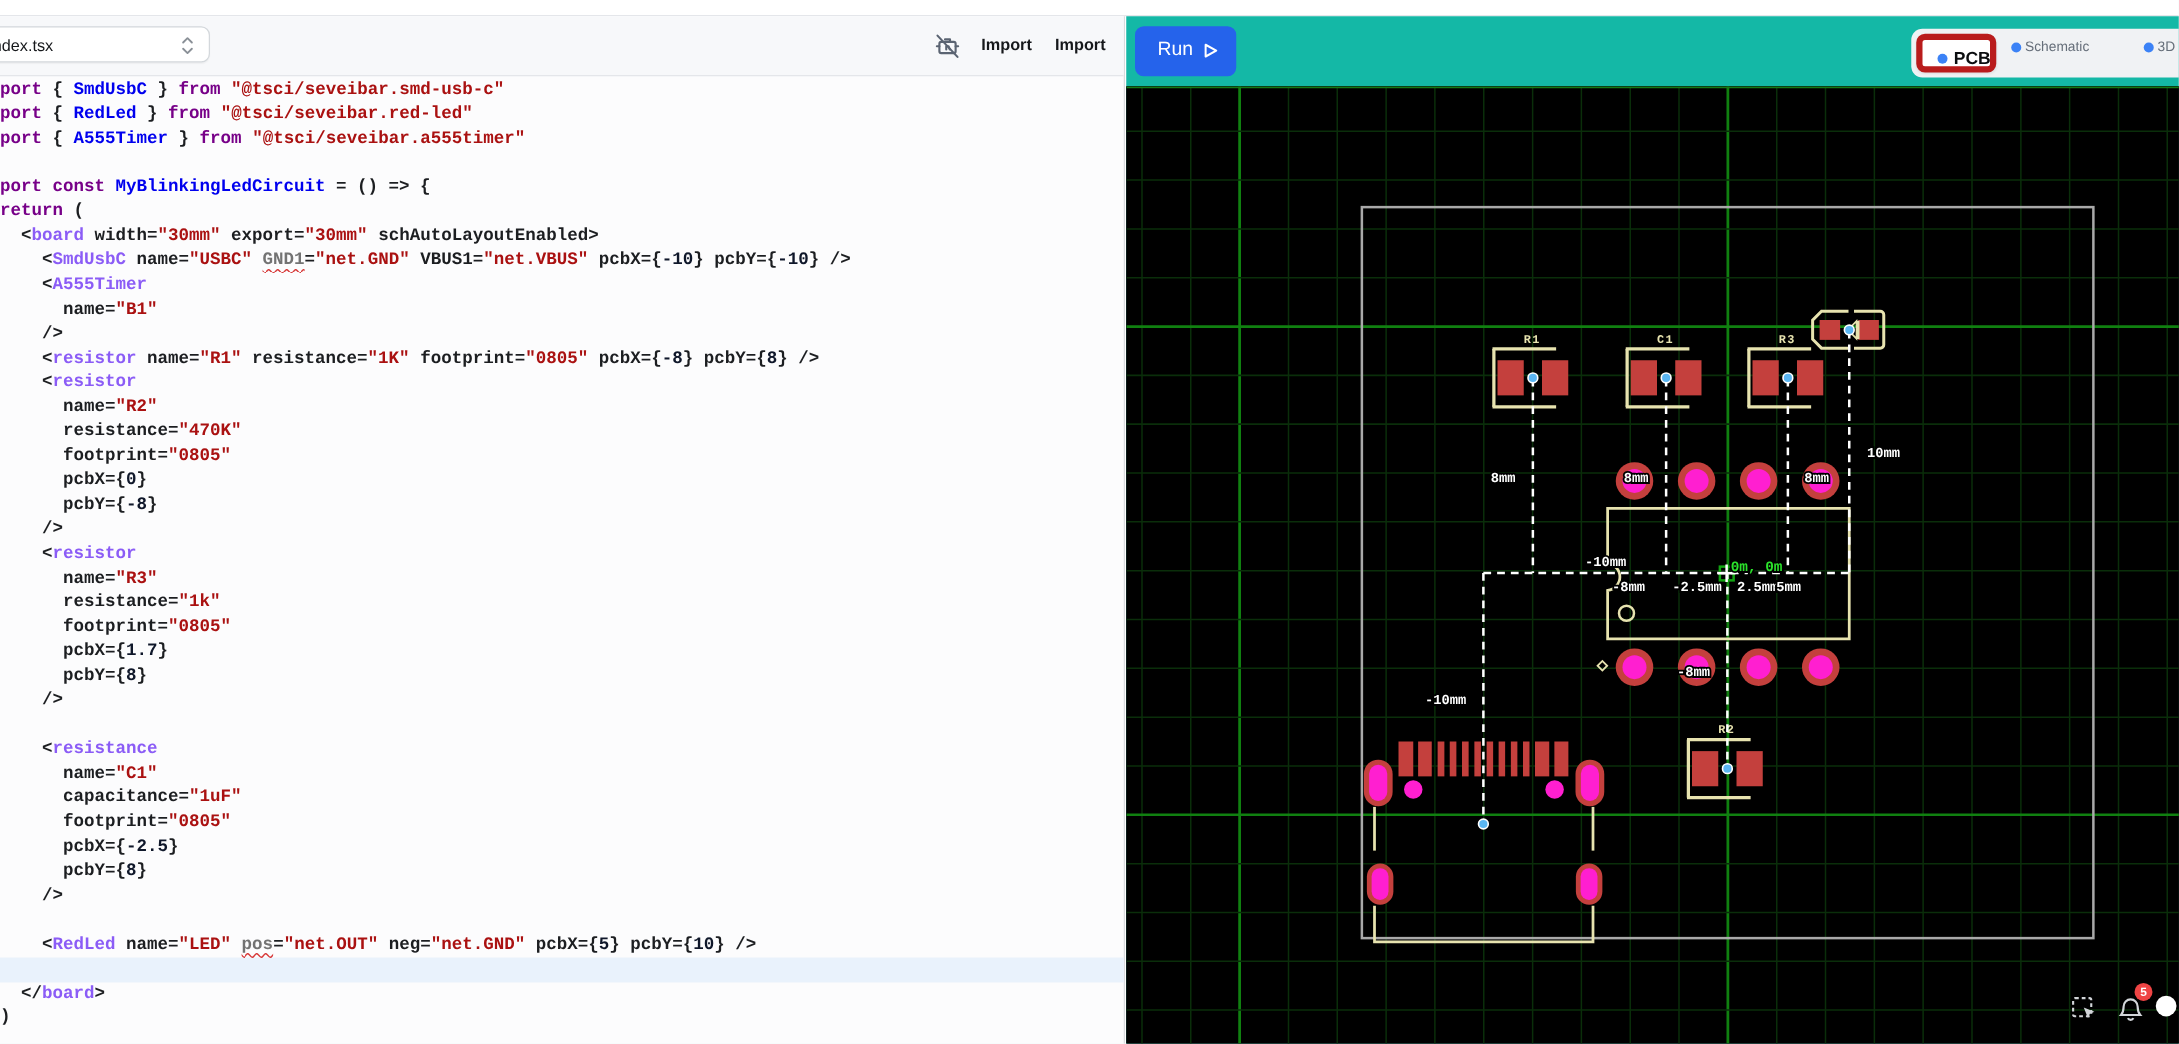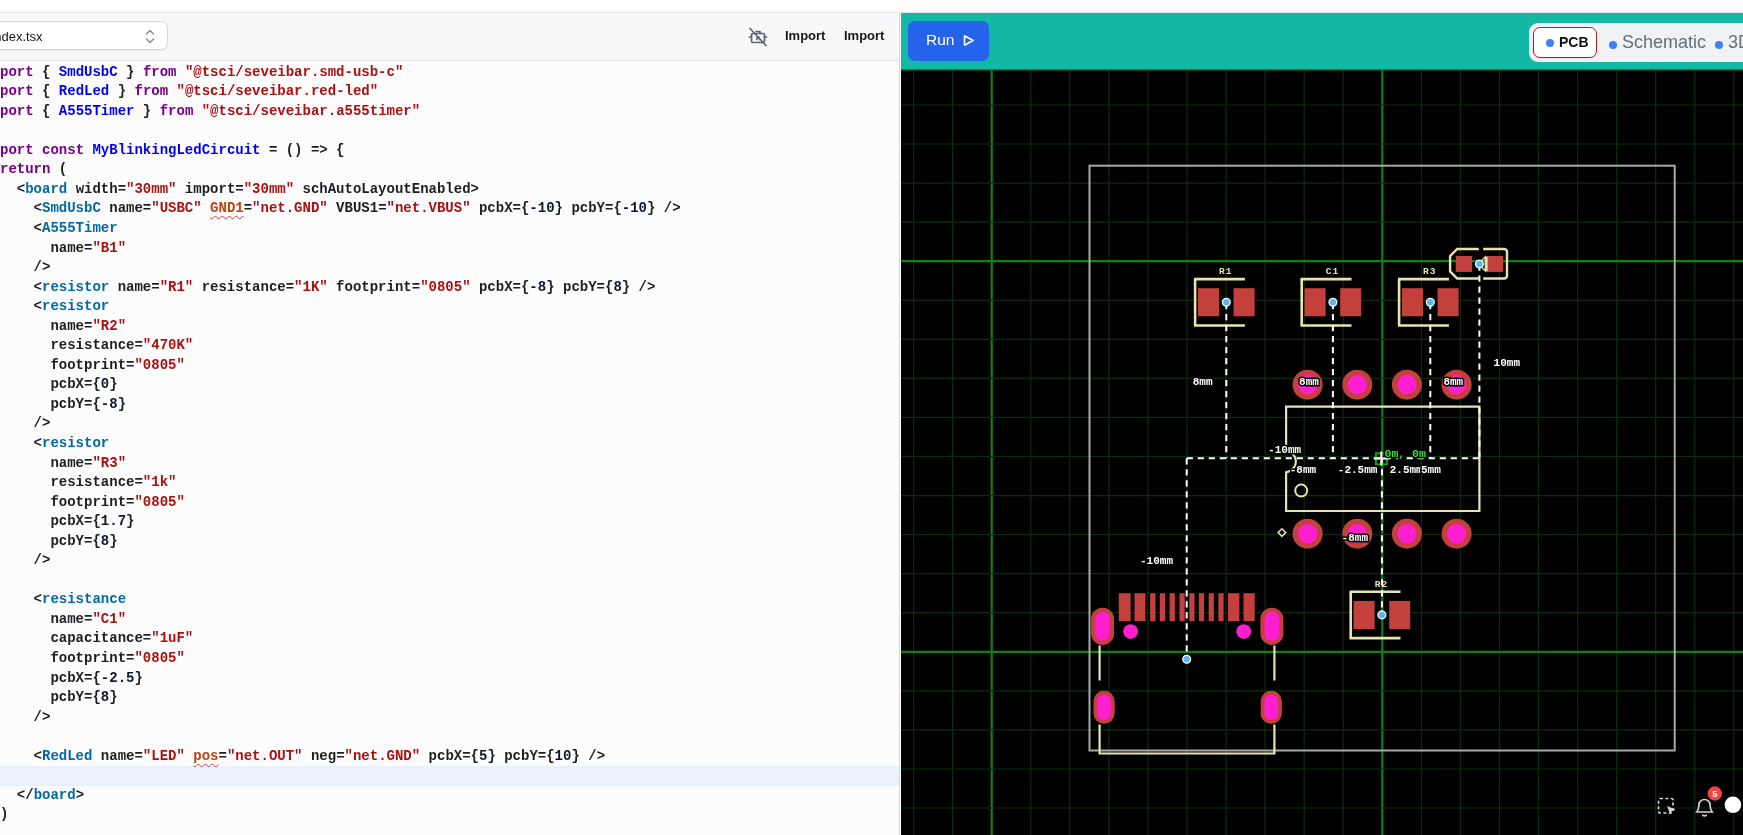--- a/index.html
+++ b/index.html
@@ -18,38 +18,38 @@
   color:#16181b; }
 #imp { left:785px; }
 #fmt { left:844px; }
 #ticon { position:absolute; left:746px; top:12px; }
 #code { position:absolute; left:-16.8px; top:49.6px; width:930px;
   font-family:"Liberation Mono",monospace; font-size:14px; line-height:19.55px; font-weight:700; }
 .cl { height:19.55px; white-space:pre; }
 .hl { background:#e9f2fc; }
 .k { color:#770088; }
 .s { color:#aa1111; }
-.t { color:#0369a1; }
+.t { color:#8b5cf6; }
 .n { color:#0f172a; }
 .p { color:#1c1e21; }
 .d { color:#0000ee; }
-.pq { color:#c2410c; text-decoration:underline wavy #d73a3a 1px; text-underline-offset:3px; }
+.pq { color:#737373; text-decoration:underline wavy #d73a3a 1px; text-underline-offset:3px; }
 #right { position:absolute; left:901px; top:13px; width:968px; height:822px; background:#14b8a6; }
 #run { position:absolute; left:7px; top:7.5px; width:81px; height:40px; background:#2563eb;
   border-radius:7px; color:#fff; font-size:15.5px; }
 #run .rt { position:absolute; left:18px; top:10px; }
 #run svg { position:absolute; left:54px; top:13.5px; }
 #tabs { position:absolute; left:628px; top:10px; width:250px; height:39px; background:#f0f2f4;
   border-radius:9px; }
 #pcbtab { position:absolute; left:4px; top:4px; width:64px; height:31px; background:#fff;
-  border:1px solid #b91c1c; border-radius:7px; box-shadow:0 1px 2px rgba(0,0,0,.07);padding-left:44px; }
+  border:5px solid #b91c1c; border-radius:7px; box-shadow:0 1px 2px rgba(0,0,0,.07);padding-left:44px; }
 .dot { display:inline-block; width:8px; height:8px; border-radius:50%; background:#3b82f6;
   vertical-align:-0.5px; }
 #pcbtab .lbl { position:absolute; left:13px; top:6px; font-size:14px; font-weight:700; color:#0c0e10; }
-.gtab { position:absolute; top:9px; font-size:18px; font-weight:500; color:#656e79; }
+.gtab { position:absolute; top:9px; font-size:11px; font-weight:500; color:#656e79; }
 #schtab { left:80px; }
 #d3tab { left:186px; }
 #canvas { position:absolute; left:0; top:56px; width:843px; height:766px; background:#000; overflow:hidden; }
 .silktxt { font:bold 9.5px "Liberation Mono",monospace; letter-spacing:1px; fill:#e7e3af; }
 .dim { font:bold 11px "Liberation Mono",monospace; fill:#fff; paint-order:stroke;
   stroke:#000; stroke-width:3px; }
 .dimg { font:bold 11.5px "Liberation Mono",monospace; fill:#2be22b; paint-order:stroke;
   stroke:#000; stroke-width:3px; }
 </style></head>
 <body>
@@ -74,21 +74,21 @@
     <div class="tbtn" id="imp">Import</div>
     <div class="tbtn" id="fmt">Import</div>
   </div>
   <div id="code">
         <div class="cl"><span class="k">import</span><span class="p"> { </span><span class="d">SmdUsbC</span><span class="p"> } </span><span class="k">from</span><span class="p"> </span><span class="s">"@tsci/seveibar.smd-usb-c"</span></div>
         <div class="cl"><span class="k">import</span><span class="p"> { </span><span class="d">RedLed</span><span class="p"> } </span><span class="k">from</span><span class="p"> </span><span class="s">"@tsci/seveibar.red-led"</span></div>
         <div class="cl"><span class="k">import</span><span class="p"> { </span><span class="d">A555Timer</span><span class="p"> } </span><span class="k">from</span><span class="p"> </span><span class="s">"@tsci/seveibar.a555timer"</span></div>
         <div class="cl">&nbsp;</div>
         <div class="cl"><span class="k">export</span><span class="p"> </span><span class="k">const</span><span class="p"> </span><span class="d">MyBlinkingLedCircuit</span><span class="p"> = () =&gt; {</span></div>
         <div class="cl"><span class="p">  </span><span class="k">return</span><span class="p"> (</span></div>
-        <div class="cl"><span class="p">    &lt;</span><span class="t">board</span><span class="p"> width=</span><span class="s">"30mm"</span><span class="p"> import=</span><span class="s">"30mm"</span><span class="p"> schAutoLayoutEnabled&gt;</span></div>
+        <div class="cl"><span class="p">    &lt;</span><span class="t">board</span><span class="p"> width=</span><span class="s">"30mm"</span><span class="p"> export=</span><span class="s">"30mm"</span><span class="p"> schAutoLayoutEnabled&gt;</span></div>
         <div class="cl"><span class="p">      &lt;</span><span class="t">SmdUsbC</span><span class="p"> name=</span><span class="s">"USBC"</span><span class="p"> </span><span class="pq">GND1</span><span class="p">=</span><span class="s">"net.GND"</span><span class="p"> VBUS1=</span><span class="s">"net.VBUS"</span><span class="p"> pcbX={</span><span class="n">-10</span><span class="p">} pcbY={</span><span class="n">-10</span><span class="p">} /&gt;</span></div>
         <div class="cl"><span class="p">      &lt;</span><span class="t">A555Timer</span></div>
         <div class="cl"><span class="p">        name=</span><span class="s">"B1"</span></div>
         <div class="cl"><span class="p">      /&gt;</span></div>
         <div class="cl"><span class="p">      &lt;</span><span class="t">resistor</span><span class="p"> name=</span><span class="s">"R1"</span><span class="p"> resistance=</span><span class="s">"1K"</span><span class="p"> footprint=</span><span class="s">"0805"</span><span class="p"> pcbX={</span><span class="n">-8</span><span class="p">} pcbY={</span><span class="n">8</span><span class="p">} /&gt;</span></div>
         <div class="cl"><span class="p">      &lt;</span><span class="t">resistor</span></div>
         <div class="cl"><span class="p">        name=</span><span class="s">"R2"</span></div>
         <div class="cl"><span class="p">        resistance=</span><span class="s">"470K"</span></div>
         <div class="cl"><span class="p">        footprint=</span><span class="s">"0805"</span></div>
         <div class="cl"><span class="p">        pcbX={</span><span class="n">0</span><span class="p">}</span></div>

